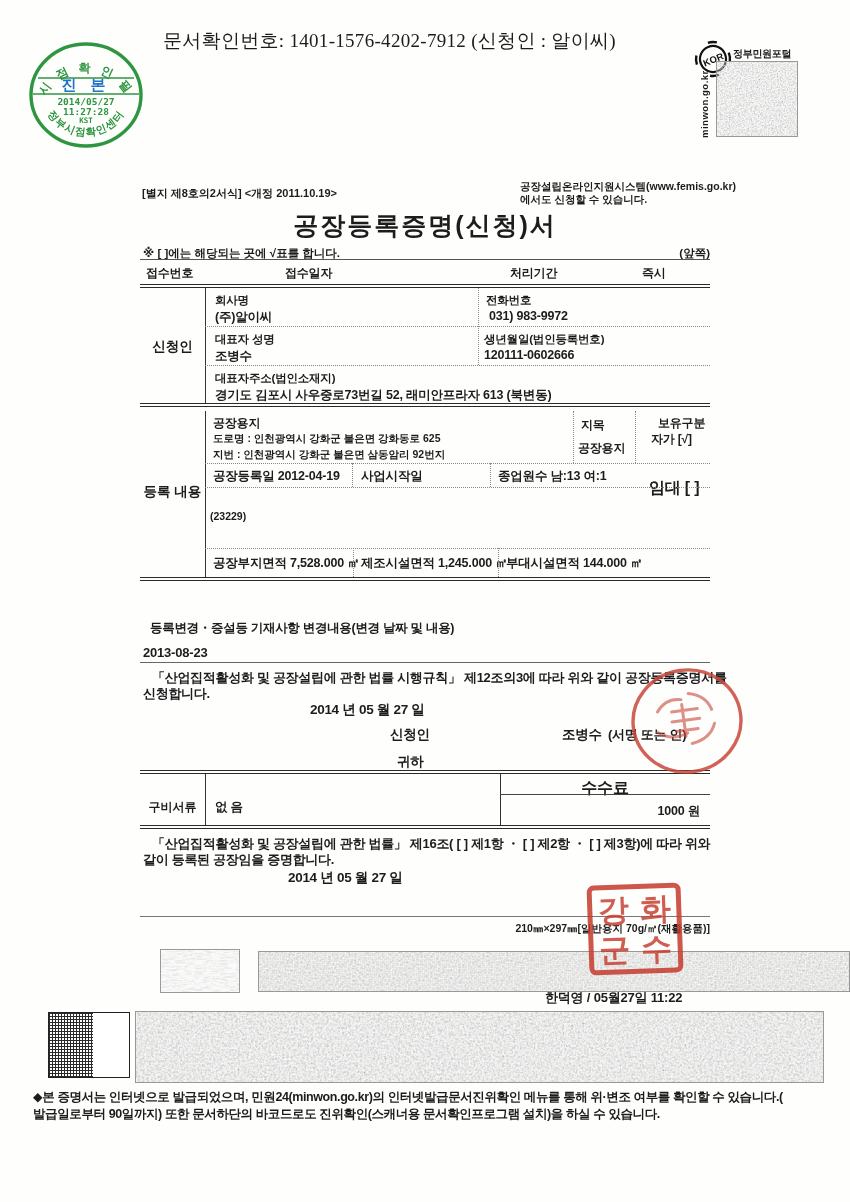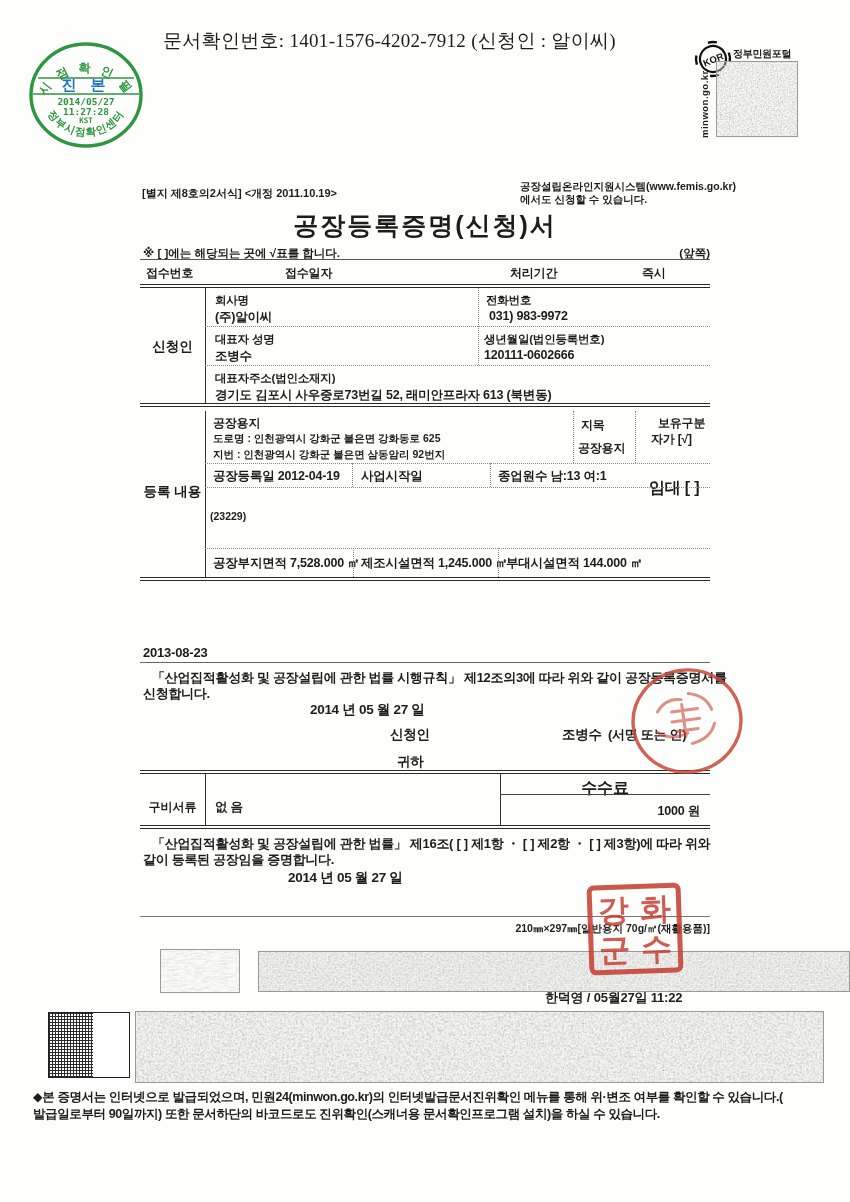--- a/index.html
+++ b/index.html
@@ -137,20 +137,21 @@
     <div class="abs doth" style="left:65px;top:137px;width:505px;"></div>
 
     <div class="abs val" style="left:73px;top:144px;">공장부지면적 7,528.000 ㎡</div>
     <div class="abs dotv" style="left:213px;top:137px;height:29px;"></div>
     <div class="abs val" style="left:221px;top:144px;">제조시설면적 1,245.000 ㎡</div>
     <div class="abs dotv" style="left:358px;top:137px;height:29px;"></div>
     <div class="abs val" style="left:366px;top:144px;">부대시설면적 144.000 ㎡</div>
   </div>
 
 
+  <div class="abs b13" style="left:150px;top:620px;font-size:12.5px;">등록변경・증설등 기재사항 변경내용(변경 날짜 및 내용)</div>
   <div class="abs val" style="left:143px;top:645px;font-size:13px;">2013-08-23</div>
   <div class="abs sline" style="left:140px;top:662px;width:570px;border-top-color:#666;"></div>
 
   <div class="abs b13" style="left:152px;top:669px;">「산업집적활성화 및 공장설립에 관한 법률 시행규칙」 제12조의3에 따라 위와 같이 공장등록증명서를</div>
   <div class="abs b13" style="left:143px;top:685px;">신청합니다.</div>
   <div class="abs b13" style="left:310px;top:701px;font-size:13.5px;">2014 년 05 월 27 일</div>
   <div class="abs b13" style="left:390px;top:726px;font-size:13.5px;">신청인</div>
   <div class="abs b13" style="left:562px;top:726px;font-size:13.5px;">조병수</div>
   <div class="abs b13" style="left:608px;top:726px;">(서명 또는 인)</div>
   <div class="abs b13" style="left:397px;top:753px;font-size:13.5px;">귀하</div>

